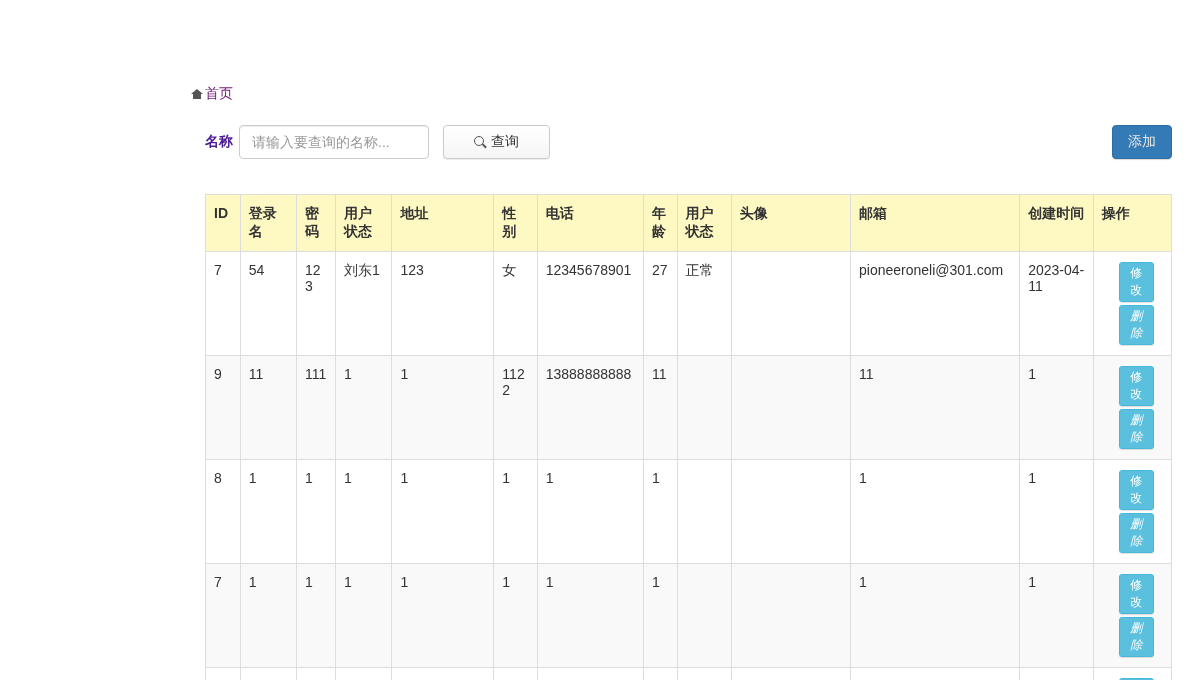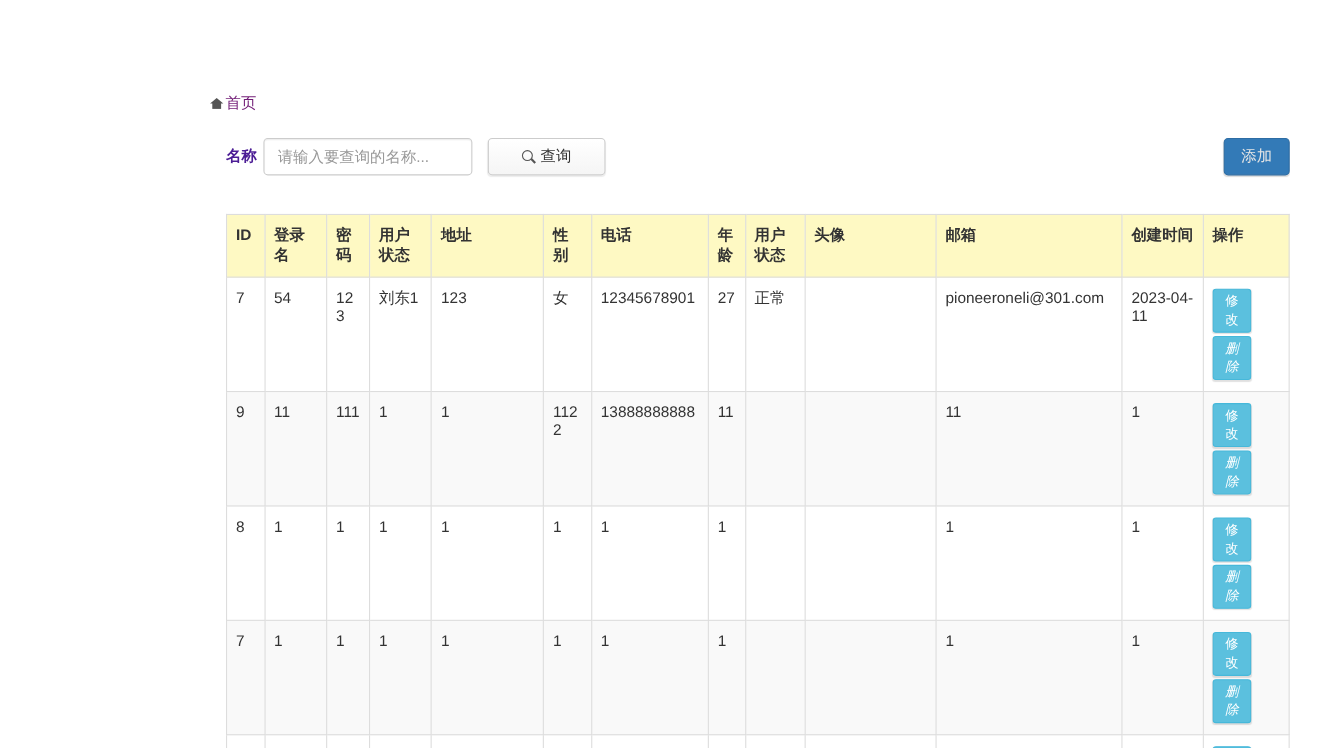--- a/index.html
+++ b/index.html
@@ -38,21 +38,21 @@
     .col-addr { width: 94px; text-align: center; }
     .col-gender { width: 40px; text-align: center; }
     .col-phone { width: 98px; text-align: center; }
     .col-age { width: 30px; text-align: center; }
     .col-status { width: 50px; text-align: center; }
     .col-avatar { width: 110px; }
     .col-email { width: 156px; text-align: center; }
     .col-created { width: 68px; text-align: center; }
     .col-actions { width: 72px; }
     
-    .btn-xs { display: block; padding: 2px 7px; font-size: 12px; border-radius: 3px; color: #fff; cursor: pointer; text-align: center; margin-bottom: 3px; border: 1px solid; width: 35px; box-shadow: 0 1px 1px rgba(0,0,0,0.12); }
+    .btn-xs { display: block; padding: 2px 7px; font-size: 12px; border-radius: 3px; color: #fff; cursor: pointer; text-align: center; margin-bottom: 3px; border: 1px solid; width: 35px; box-shadow: 0 1px 1px rgba(0,0,0,0.12); margin-left: 17px; }
     .btn-info { background: #5bc0de; border-color: #46b8da; }
     .btn-danger-blue { background: #5bc0de; border-color: #46b8da; font-style: italic; }
     .btn-xs:last-child { margin-bottom: 0; }
     
     ::-webkit-scrollbar { width: 15px; }
     ::-webkit-scrollbar-track { background: #f1f1f1; }
     ::-webkit-scrollbar-thumb { background: #c1c1c1; border-radius: 2px; }
   </style>
 </head>
 <body>

